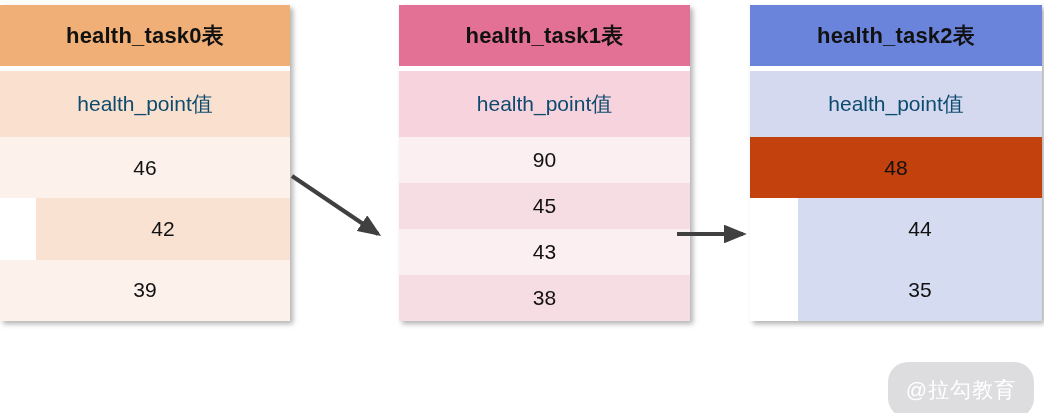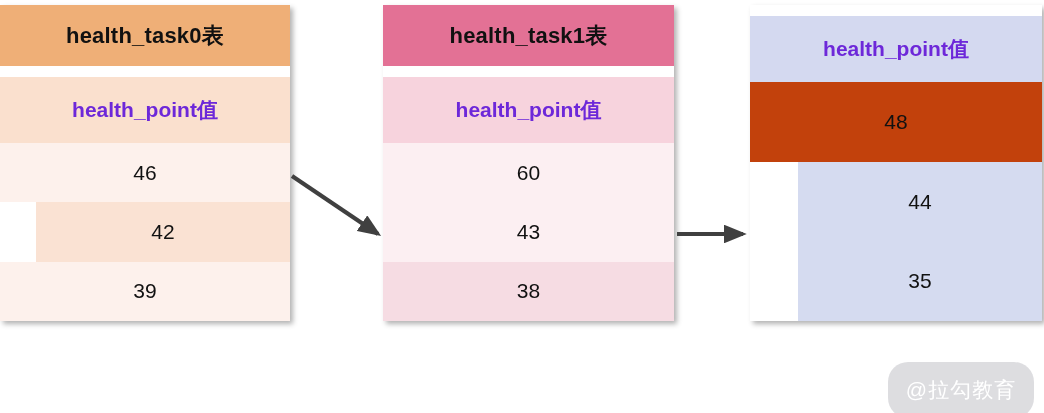--- a/index.html
+++ b/index.html
@@ -23,21 +23,21 @@
     position: absolute;
     top: 5px;
     height: 316px;
     box-sizing: border-box;
     box-shadow: 3px 3px 5px rgba(0,0,0,0.30);
     background: #ffffff;
     display: flex;
     flex-direction: column;
   }
   #tbl-0 { left: 0px;   width: 290px; }
-  #tbl-1 { left: 383px; width: 291px; }
+  #tbl-1 { left: 399px; width: 291px; }
   #tbl-2 { left: 750px; width: 292px; }
 
   .tbl-title {
     height: 61px;
     flex: 0 0 61px;
     display: flex;
     align-items: center;
     justify-content: center;
     font-size: 22px;
     font-weight: bold;
@@ -49,23 +49,22 @@
     flex: 0 0 5px;
     background: #ffffff;
   }
   .tbl-subhead {
     height: 66px;
     flex: 0 0 66px;
     display: flex;
     align-items: center;
     justify-content: center;
     font-size: 21px;
-    font-weight: bold;
-    color: #6d28d9;
-    margin-top: 6px;
+    font-weight: normal;
+    color: #0c4a6e;
   }
   .tbl-row {
     flex: 1 1 0;
     display: flex;
     align-items: center;
     justify-content: center;
     font-size: 21px;
     font-weight: normal;
     color: #111111;
   }
@@ -126,26 +125,28 @@
     <div class="tbl-subhead">health_point值</div>
     <div class="tbl-row odd">46</div>
     <div class="tbl-row even">42</div>
     <div class="tbl-row odd">39</div>
   </div>
 
   <div class="tbl" id="tbl-1">
     <div class="tbl-title">health_task1表</div>
     <div class="tbl-gap"></div>
     <div class="tbl-subhead">health_point值</div>
-    <div class="tbl-row odd">60</div>
+    <div class="tbl-row odd">90</div>
+    <div class="tbl-row even">45</div>
     <div class="tbl-row odd">43</div>
     <div class="tbl-row even">38</div>
   </div>
 
   <div class="tbl" id="tbl-2">
+    <div class="tbl-title">health_task2表</div>
     <div class="tbl-gap"></div>
     <div class="tbl-subhead">health_point值</div>
     <div class="tbl-row odd">48</div>
     <div class="tbl-row even">44</div>
     <div class="tbl-row even">35</div>
   </div>
 
   <svg id="arrows" viewBox="0 0 1044 413">
     <defs>
       <marker id="head-a" markerWidth="5.5" markerHeight="4.5" refX="4.6" refY="2.25" orient="auto" markerUnits="strokeWidth">

